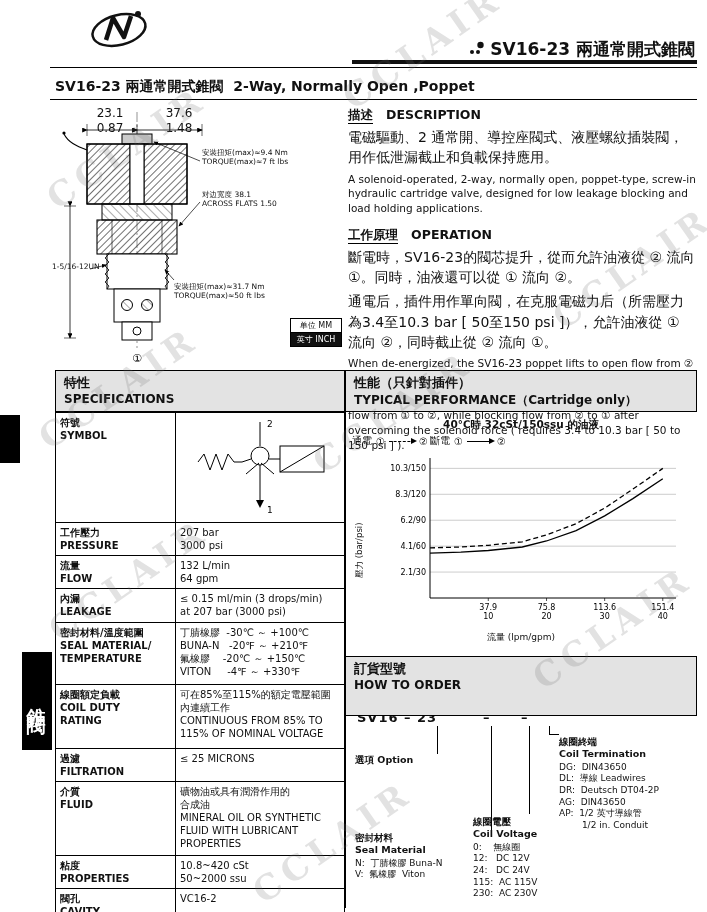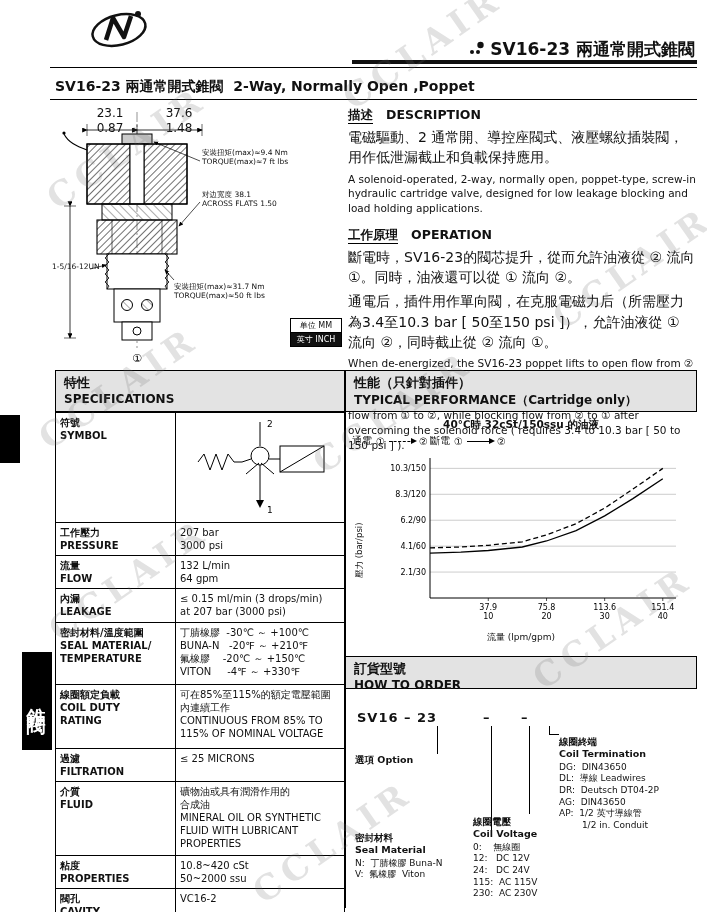--- a/index.html
+++ b/index.html
@@ -36,21 +36,21 @@
   .sec-inline .en{font-size:12.5px;font-weight:bold;margin-left:8px;}
   .body-zh{font-size:14px;line-height:1.45;margin-bottom:4px;}
   .body-en{font-size:10.5px;line-height:1.4;margin-bottom:8px;}
 
   
   .band{position:absolute;background:#e3e3e3;border:1px solid #000;padding:3px 8px;z-index:2;}
   .band .zh{font-weight:bold;font-size:13px;display:block;}
   .band .en{font-weight:bold;font-size:12px;display:block;}
   .band-spec{left:55px;top:370px;width:290px;height:42px;}
   .band-perf{left:345px;top:370px;width:352px;height:42px;}
-  .band-order{left:345px;top:656px;width:352px;height:33px;}
+  .band-order{left:345px;top:656px;width:352px;height:60px;}
   .vdiv{position:absolute;left:345px;top:412px;width:1px;height:496px;background:#000;}
 
   
   .spec-table{position:absolute;left:55px;top:412px;width:290px;border-collapse:collapse;font-size:10px;}
   .spec-table td{border:1px solid #000;vertical-align:top;padding:3px 4px;line-height:1.3;}
   .spec-table td.lab{width:120px;font-weight:bold;font-size:10px;}
   .spec-table td.val{width:168px;}
   .h-sym{height:108px;} .h-s{height:28px;} .h-m{height:34px;} .h-seal{height:62px;} .h-coil{height:64px;} .h-fl{height:24px;} .h-fluid{height:74px;} .h-v{height:30px;} .h-c{height:24px;}
 
   

